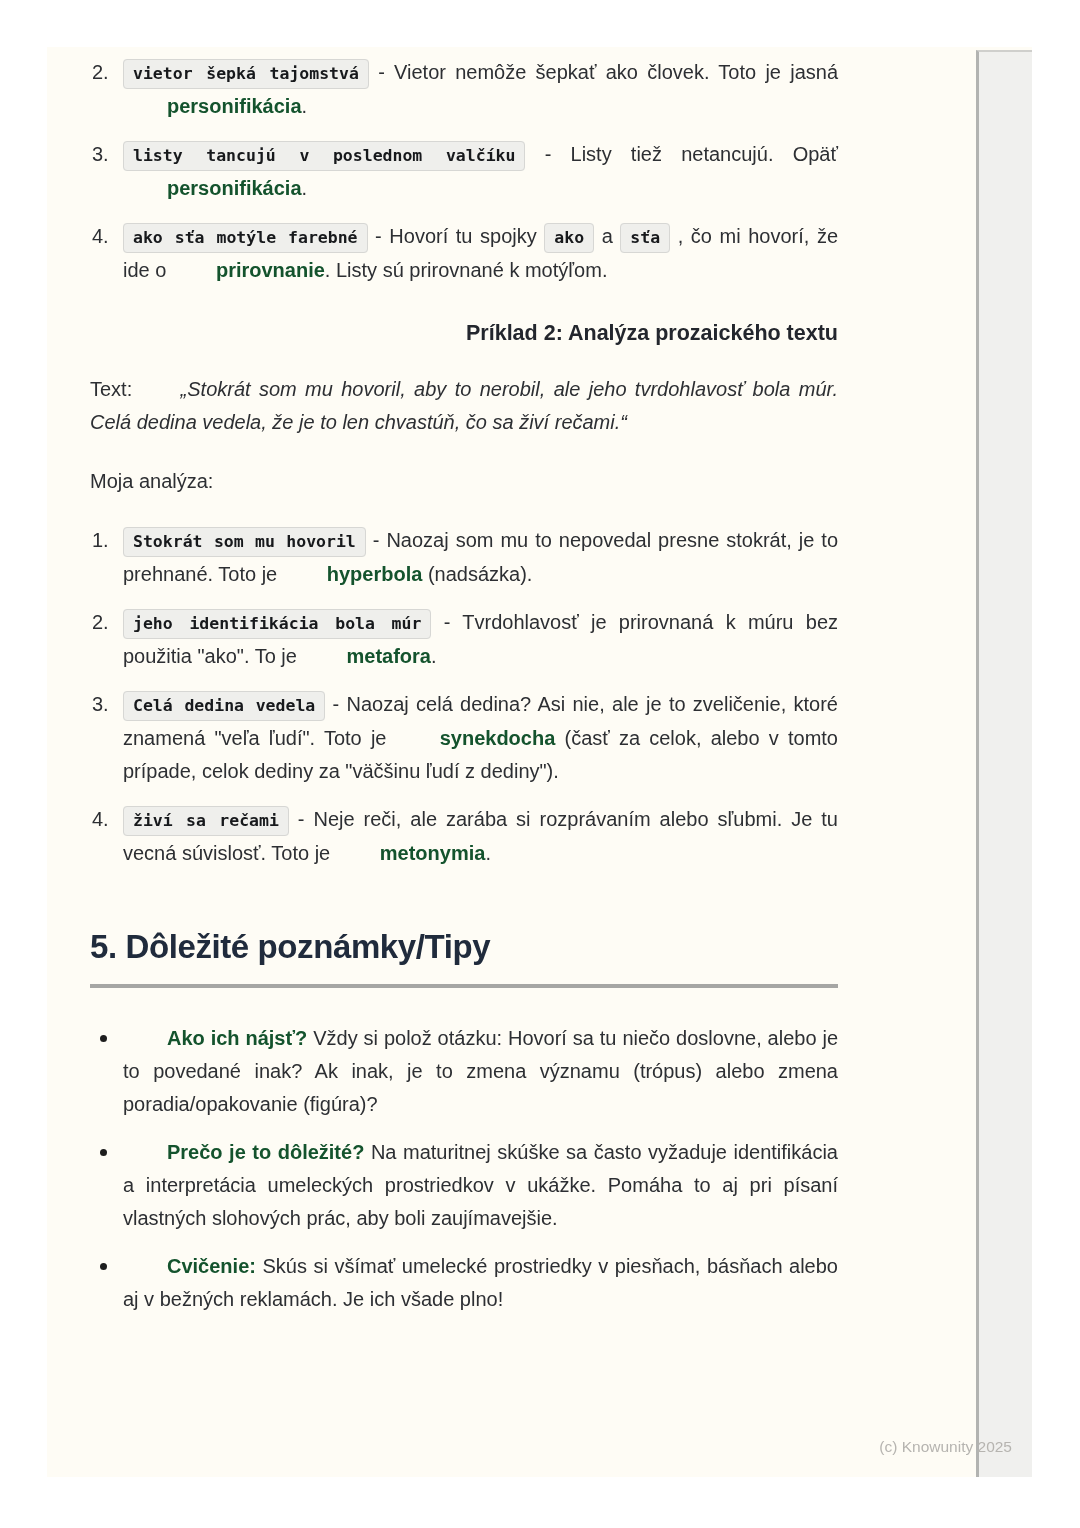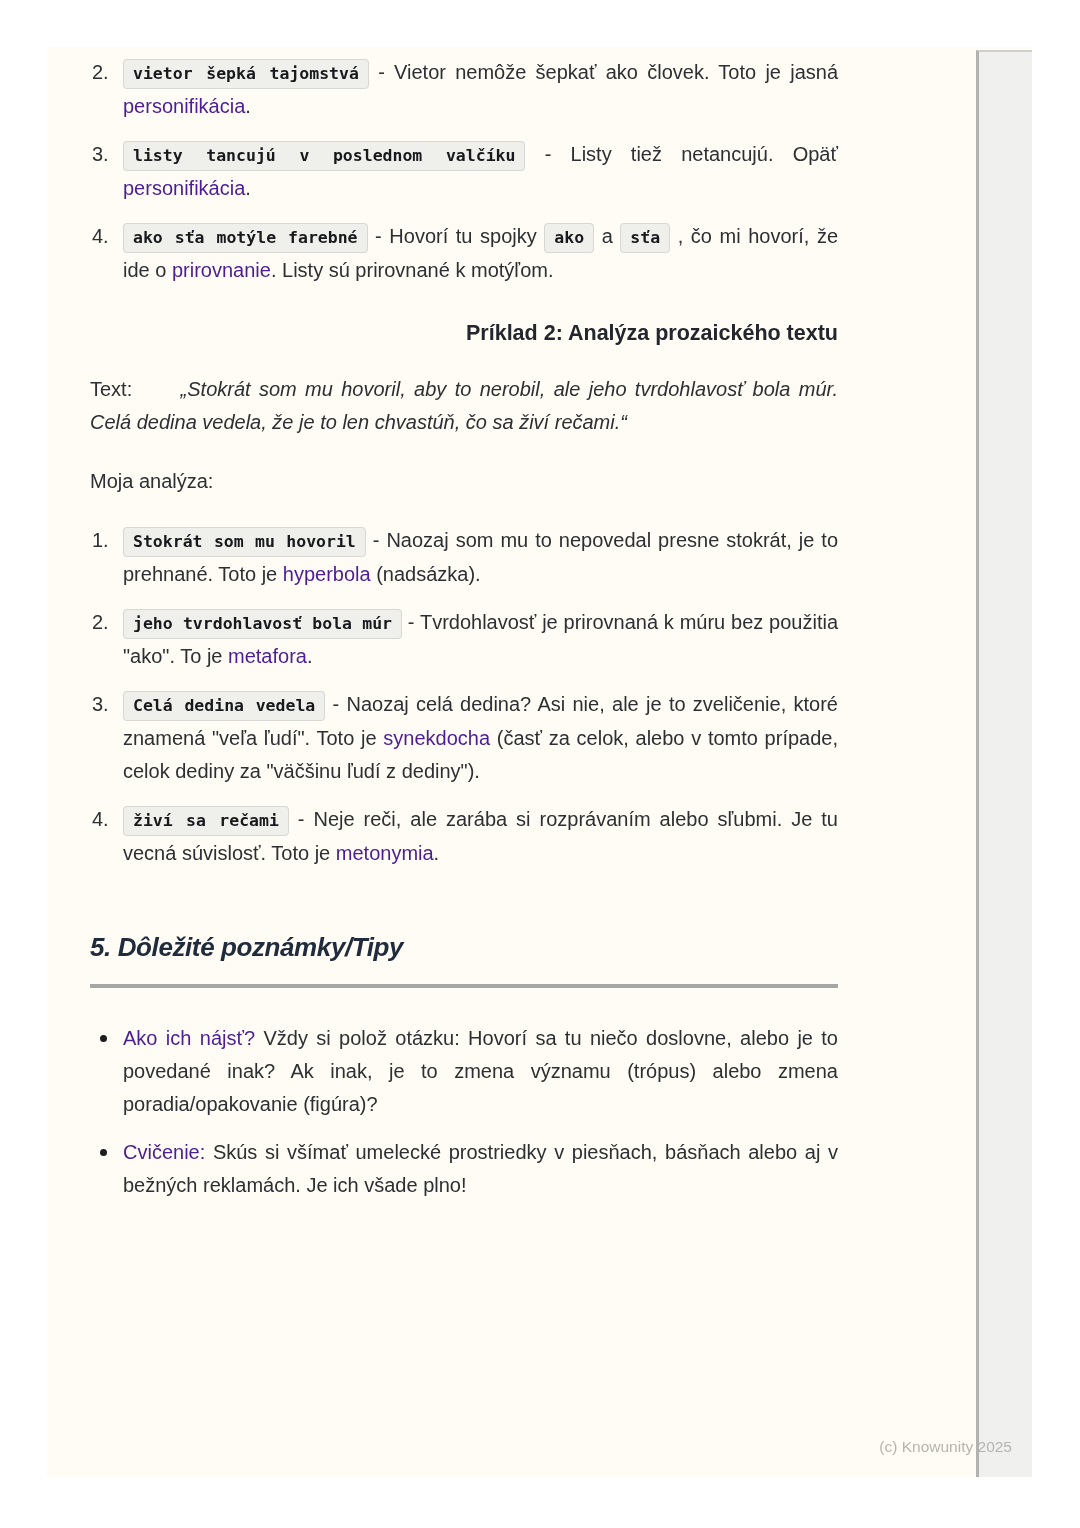--- a/index.html
+++ b/index.html
@@ -30,24 +30,23 @@
   }
   .doc > :first-child{margin-top:0;}
   p,li{text-align:justify;}
   p{margin:26px 0;}
   h3{
     font-size:21.5px;line-height:28px;font-weight:700;
     margin:32px 0 26px;color:var(--h3-color,#23262d);
     text-align:right;
   }
   h1{
-    font-size:26px;line-height:46px;font-weight:700;
+    font-size:33px;line-height:46px;font-weight:700;
     margin:54px 0 14px;letter-spacing:-0.4px;
     color:var(--h1-color,#202b3c);
-    font-style:italic;
   }
   hr{
     border:none;height:4px;margin:0 0 34px;
     background:var(--rule-color,#a6a6a4);
   }
   ol,ul{list-style:none;margin:26px 0;padding:0 0 0 33px;}
   li{position:relative;margin-bottom:15px;}
   .num{position:absolute;left:-31px;top:0;}
   ul li::before{
     content:"";position:absolute;left:-23px;top:13px;
@@ -59,21 +58,21 @@
     font-weight:700;font-size:16.5px;
     background:var(--badge-bg,#efefec);
     border:1px solid var(--badge-border,#d7d7d4);
     border-radius:4px;
     padding:4px 9px 5px;
     color:var(--badge-text,#17191c);
     box-decoration-break:clone;
     -webkit-box-decoration-break:clone;
     white-space:normal;
   }
-  strong{font-weight:400;color:#4c1d95;}
+  strong{font-weight:700;color:#14532d;margin-left:44px;}
   em{font-style:italic;margin-left:40px;}
   .copyright{
     position:absolute;top:1437px;right:68px;z-index:2;
     font-size:15.5px;line-height:20px;
     color:var(--copyright-color,#b6b4b0);
   }
 </style>
 </head>
 <body>
 
@@ -82,27 +81,28 @@
       <ol>
         <li><span class="num">2.</span><code class="badge">vietor šepká tajomstvá</code><span> - Vietor nemôže šepkať ako človek. Toto je jasná </span><strong>personifikácia</strong><span>.</span></li>
         <li><span class="num">3.</span><code class="badge">listy tancujú v poslednom valčíku</code><span> - Listy tiež netancujú. Opäť </span><strong>personifikácia</strong><span>.</span></li>
         <li><span class="num">4.</span><code class="badge">ako sťa motýle farebné</code><span> - Hovorí tu spojky </span><code class="badge">ako</code><span> a </span><code class="badge">sťa</code><span> , čo mi hovorí, že ide o </span><strong>prirovnanie</strong><span>. Listy sú prirovnané k motýľom.</span></li>
       </ol>
       <h3>Príklad 2: Analýza prozaického textu</h3>
       <p><span>Text: </span><em>„Stokrát som mu hovoril, aby to nerobil, ale jeho tvrdohlavosť bola múr. Celá dedina vedela, že je to len chvastúň, čo sa živí rečami.“</em></p>
       <p><span>Moja analýza:</span></p>
       <ol>
         <li><span class="num">1.</span><code class="badge">Stokrát som mu hovoril</code><span> - Naozaj som mu to nepovedal presne stokrát, je to prehnané. Toto je </span><strong>hyperbola</strong><span> (nadsázka).</span></li>
-        <li><span class="num">2.</span><code class="badge">jeho tvrdohlavosť bola múr</code><span> - Tvrdohlavosť je prirovnaná k múru bez použitia "ako". To je </span><strong>metafora</strong><span>.</span></li>
+        <li><span class="num">2.</span><code class="badge">jeho identifikácia bola múr</code><span> - Tvrdohlavosť je prirovnaná k múru bez použitia "ako". To je </span><strong>metafora</strong><span>.</span></li>
         <li><span class="num">3.</span><code class="badge">Celá dedina vedela</code><span> - Naozaj celá dedina? Asi nie, ale je to zveličenie, ktoré znamená "veľa ľudí". Toto je </span><strong>synekdocha</strong><span> (časť za celok, alebo v tomto prípade, celok dediny za "väčšinu ľudí z dediny").</span></li>
         <li><span class="num">4.</span><code class="badge">živí sa rečami</code><span> - Neje reči, ale zarába si rozprávaním alebo sľubmi. Je tu vecná súvislosť. Toto je </span><strong>metonymia</strong><span>.</span></li>
       </ol>
       <h1>5. Dôležité poznámky/Tipy</h1>
       <hr>
       <ul>
         <li><strong>Ako ich nájsť?</strong><span> Vždy si polož otázku: Hovorí sa tu niečo doslovne, alebo je to povedané inak? Ak inak, je to zmena významu (trópus) alebo zmena poradia/opakovanie (figúra)?</span></li>
+        <li><strong>Prečo je to dôležité?</strong><span> Na maturitnej skúške sa často vyžaduje identifikácia a interpretácia umeleckých prostriedkov v ukážke. Pomáha to aj pri písaní vlastných slohových prác, aby boli zaujímavejšie.</span></li>
         <li><strong>Cvičenie:</strong><span> Skús si všímať umelecké prostriedky v piesňach, básňach alebo aj v bežných reklamách. Je ich všade plno!</span></li>
       </ul>
     </div>
   <div class="scroll-strip"></div>
 </div>
 
 <div class="copyright">(c) Knowunity 2025</div>
 
 </body></html>

